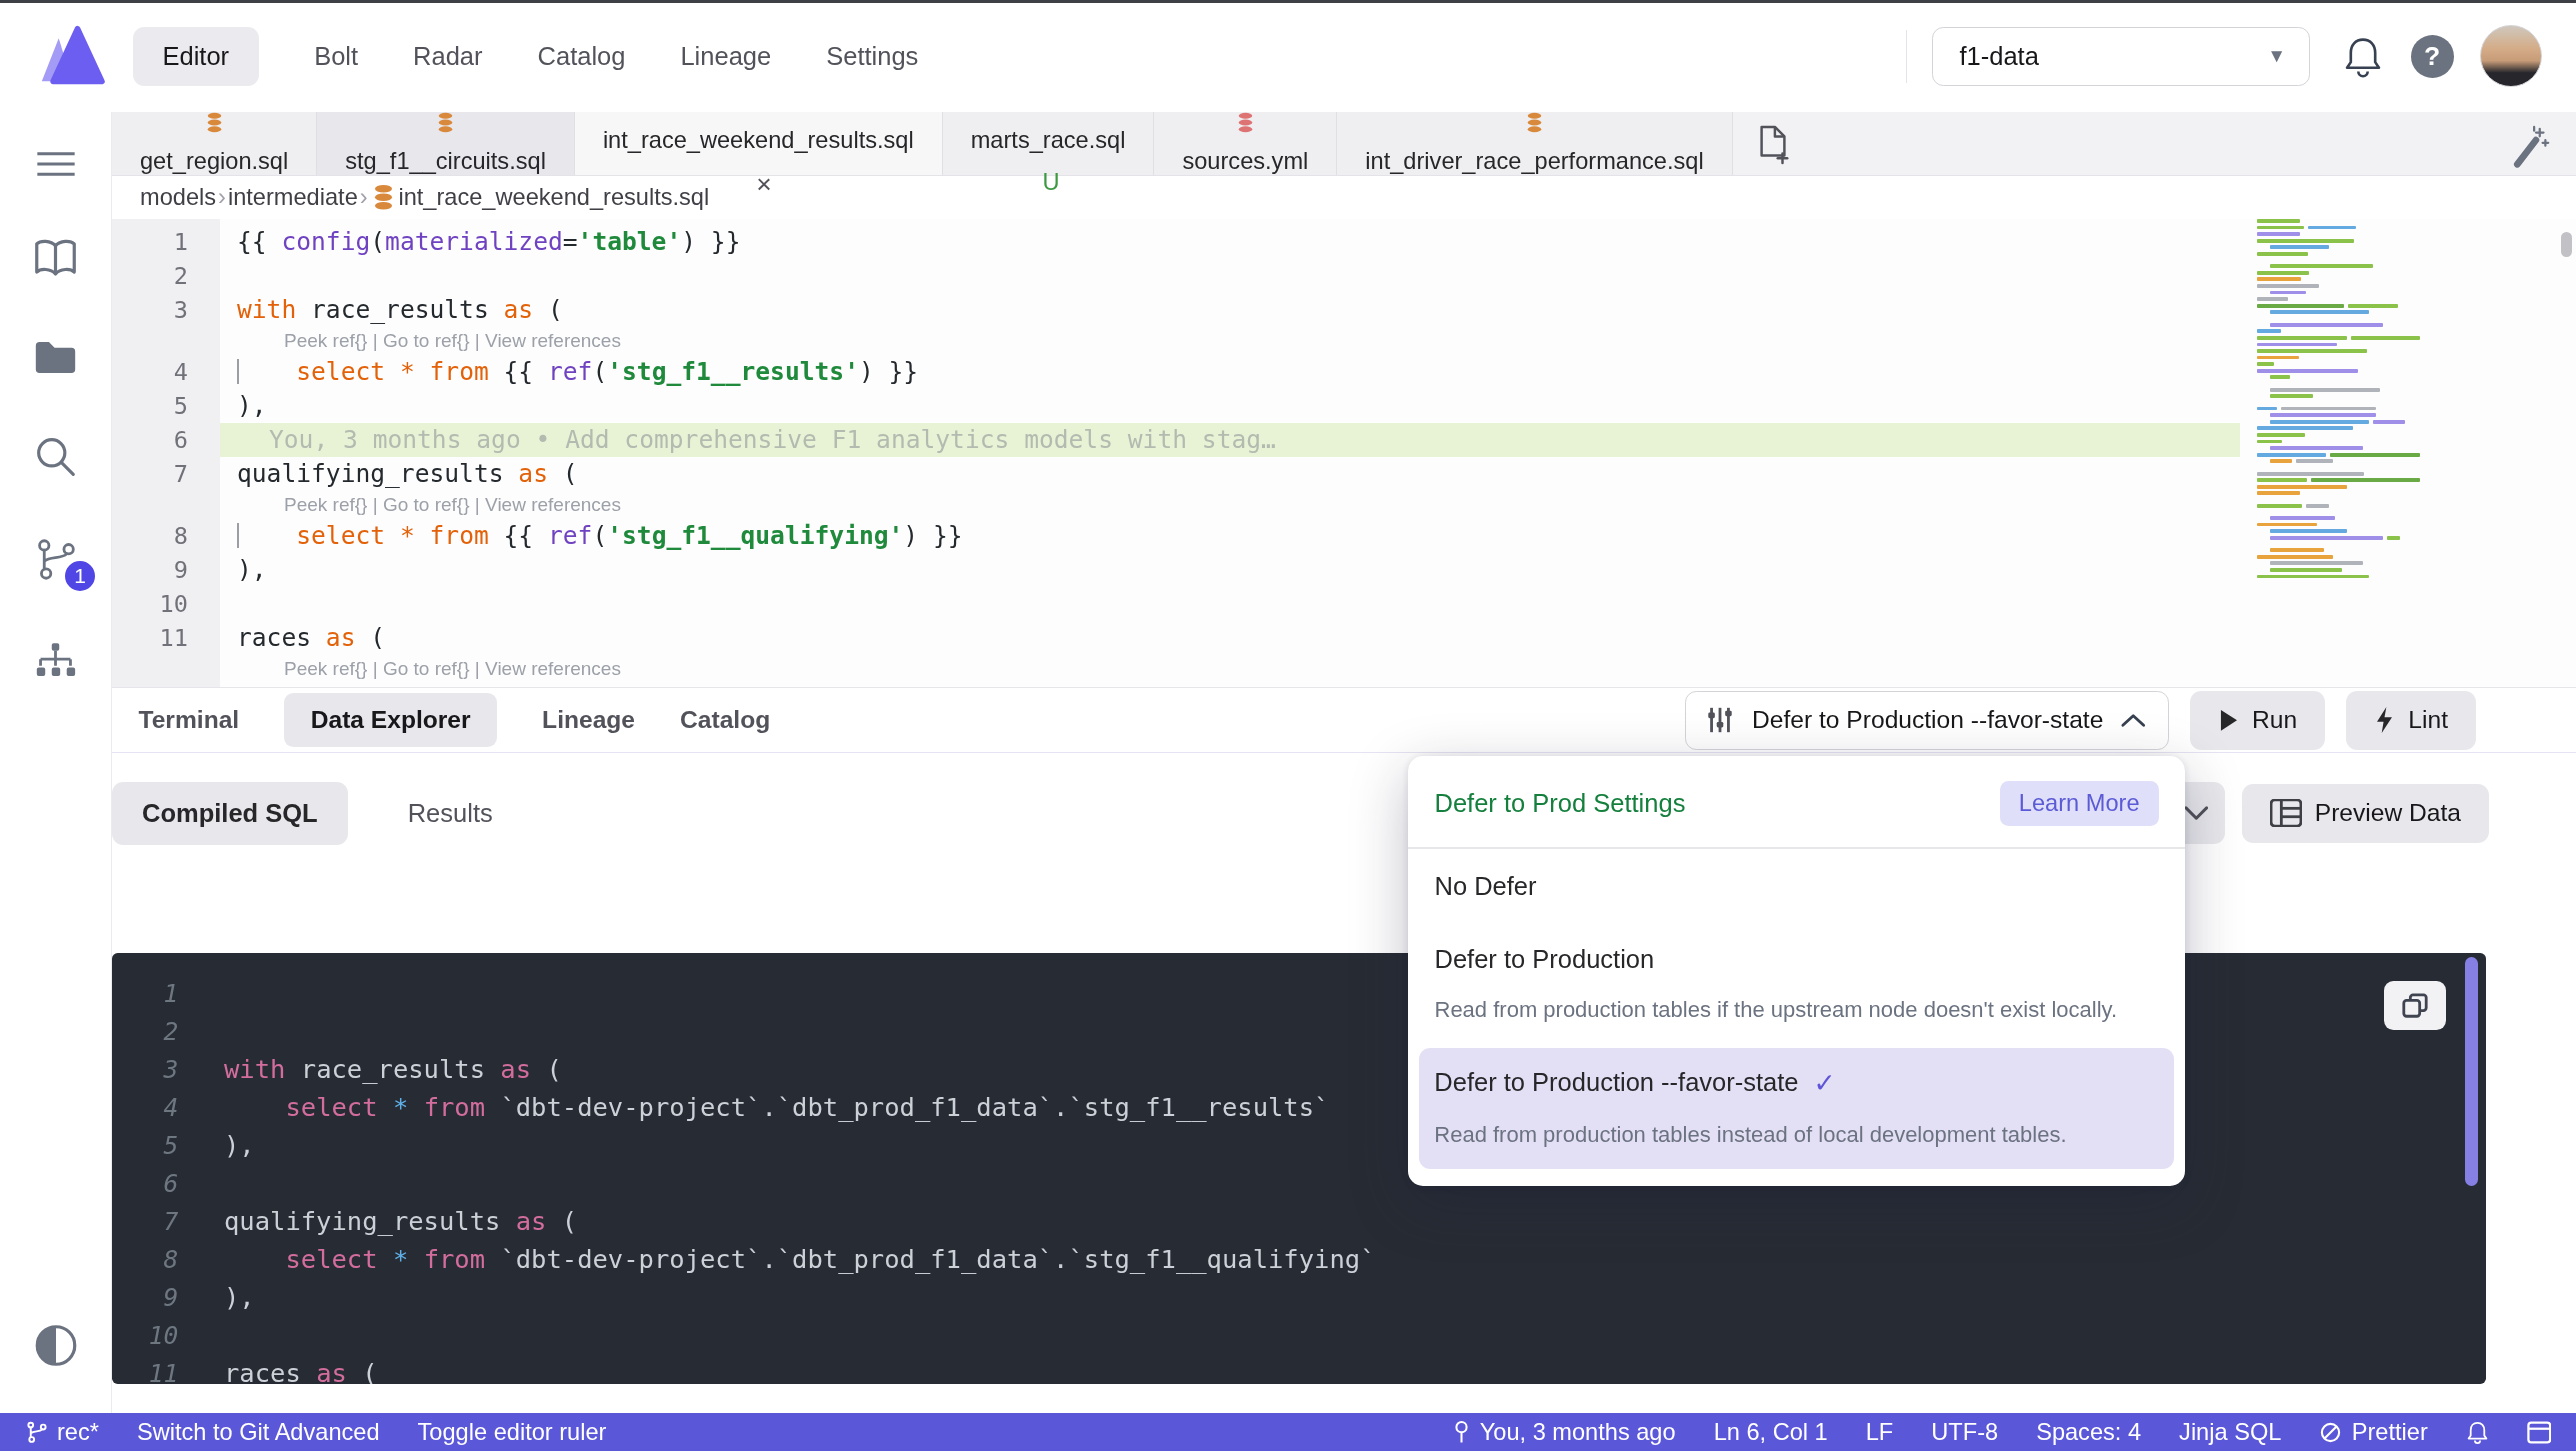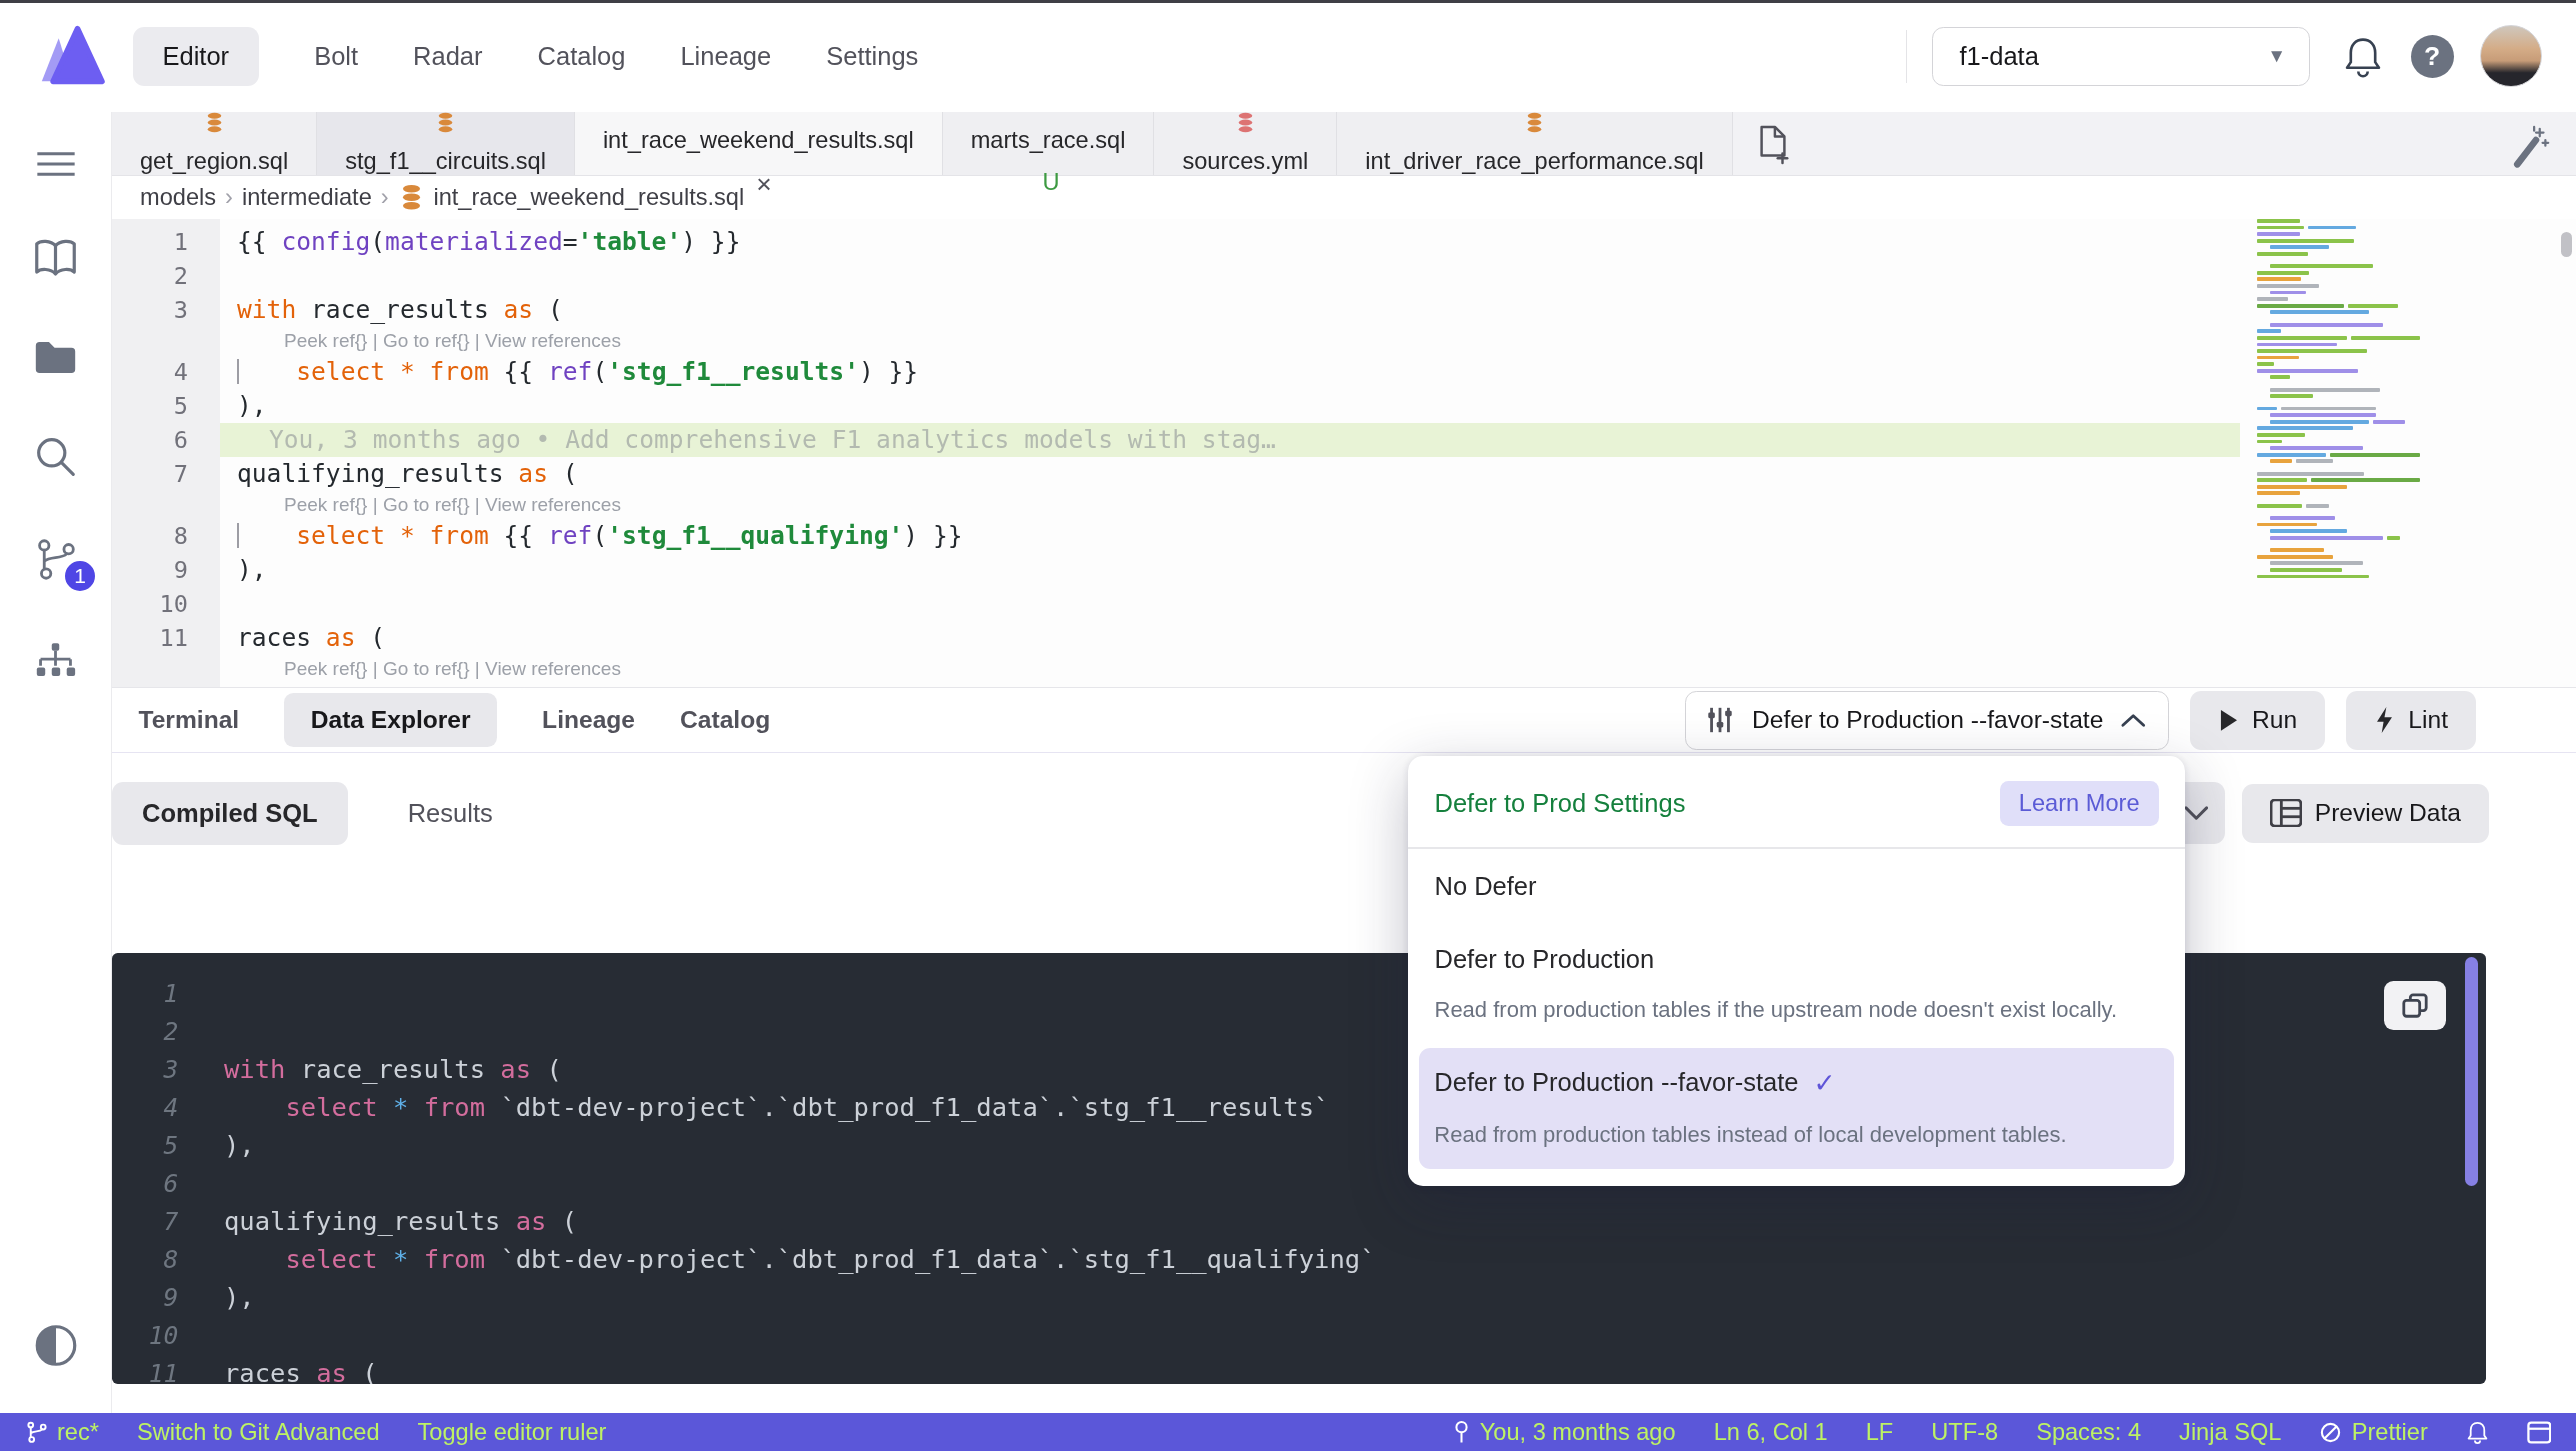--- a/index.html
+++ b/index.html
@@ -30,21 +30,21 @@
   .tabstrip { position:absolute; left:112px; top:112px; width:2464px; height:64px; background:#f2f2f5; border-bottom:1.9px solid #e4e4e8; display:flex; align-items:stretch; z-index:15; }
   .tab { display:flex; align-items:center; gap:15px; padding:0 28px; border-right:1.9px solid #e0e0e4; font-size:23.6px; color:#27272a; background:#efeff2; white-space:nowrap;flex-direction:column; }
   .tab.shade { background:#e7e7ec; }
   .tab.active { background:#f7f7f8; }
   .tab .close { color:#52525b; font-size:26.5px; margin-left:11.3px; }
   .tab .badge-u { color:#3d9a42; font-size:23.6px; margin-left:5.7px; }
   .newfile-btn { display:flex; align-items:center; padding:0 21px; }
   .wand-btn { position:absolute; right:24.6px; top:125px; z-index:16; }
 
   
-  .breadcrumb { position:absolute; left:112px; top:176px; width:2464px; height:43px; display:flex; align-items:center; gap:9px; padding-left:28px; font-size:23.6px; color:#3f3f46; background:#fff; }
+  .breadcrumb { position:absolute; left:112px; top:176px; width:2464px; height:43px; display:flex; align-items:center; gap:2px; padding-left:28px; font-size:23.6px; color:#3f3f46; background:#fff; }
   .breadcrumb .sep { color:#a1a1aa; }
   .breadcrumb .db { margin:0 1.9px; }
 
   
   .editor { position:absolute; left:112px; top:219px; width:2464px; height:468px; background:#fdfdfd; overflow:hidden; }
   .gutter-bg { position:absolute; left:0; top:0; width:108px; height:100%; background:#f0f0f2; }
   .code { position:relative; padding-top:5.7px; font-family:"DejaVu Sans Mono", monospace; }
   .crow { display:flex; height:34px; align-items:center; position:relative; }
   .crow.lens-row { height:28px; }
   .gut { width:108px; flex:none; text-align:right; padding-right:32px; color:#71717a; font-size:23.6px; }
@@ -100,21 +100,21 @@
   .dd-title { font-size:25.5px; color:#15803d; }
   .learn-more { background:#e0dff9; color:#5b5bd6; font-size:23.6px; padding:9.4px 19px; border-radius:8.5px; }
   .dd-hr { height:1.9px; background:#e7e7ea; }
   .dd-opt { padding:23px 26.5px 9.4px 26.5px; font-size:25.5px; color:#27272a; }
   .dd-opt .desc { font-size:22px; color:#6b7280; margin-top:23px; }
   .dd-opt.plain { padding-bottom:21px; }
   .dd-opt.selected { margin:15px 11.3px 0 11.3px; padding:19px 17px 21px 15px; background:#e3e0f6; border-radius:11.3px; }
   .dd-opt .trow { display:flex; align-items:center; gap:15px; }
 
   
-  .statusbar { position:absolute; left:0; top:1413px; width:100%; height:39px; background:#5b57d9; color:#bef264; display:flex; align-items:center; justify-content:space-between; padding:0 24.6px; font-size:23.6px; z-index:30;gap:28px; }
+  .statusbar { position:absolute; left:0; top:1413px; width:100%; height:39px; background:#5b57d9; color:#ffffff; display:flex; align-items:center; justify-content:space-between; padding:0 24.6px; font-size:23.6px; z-index:30;gap:28px; }
   .sb-group { display:flex; align-items:center; gap:38px; }
   .sb-item { display:flex; align-items:center; gap:9.4px; white-space:nowrap; }
   svg { display:block; }
 </style>
 </head>
 <body>
 
 <div class="app">
   <div class="top-edge"></div>
 

